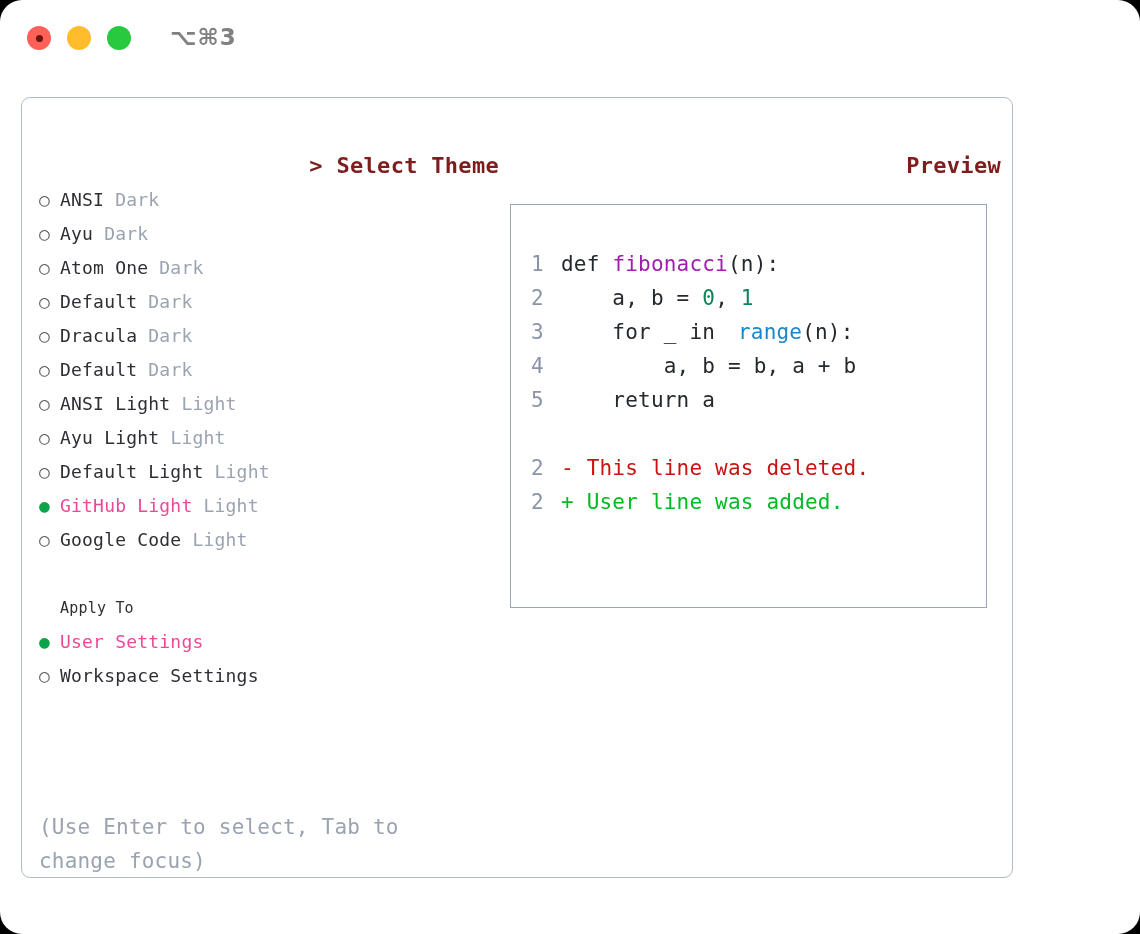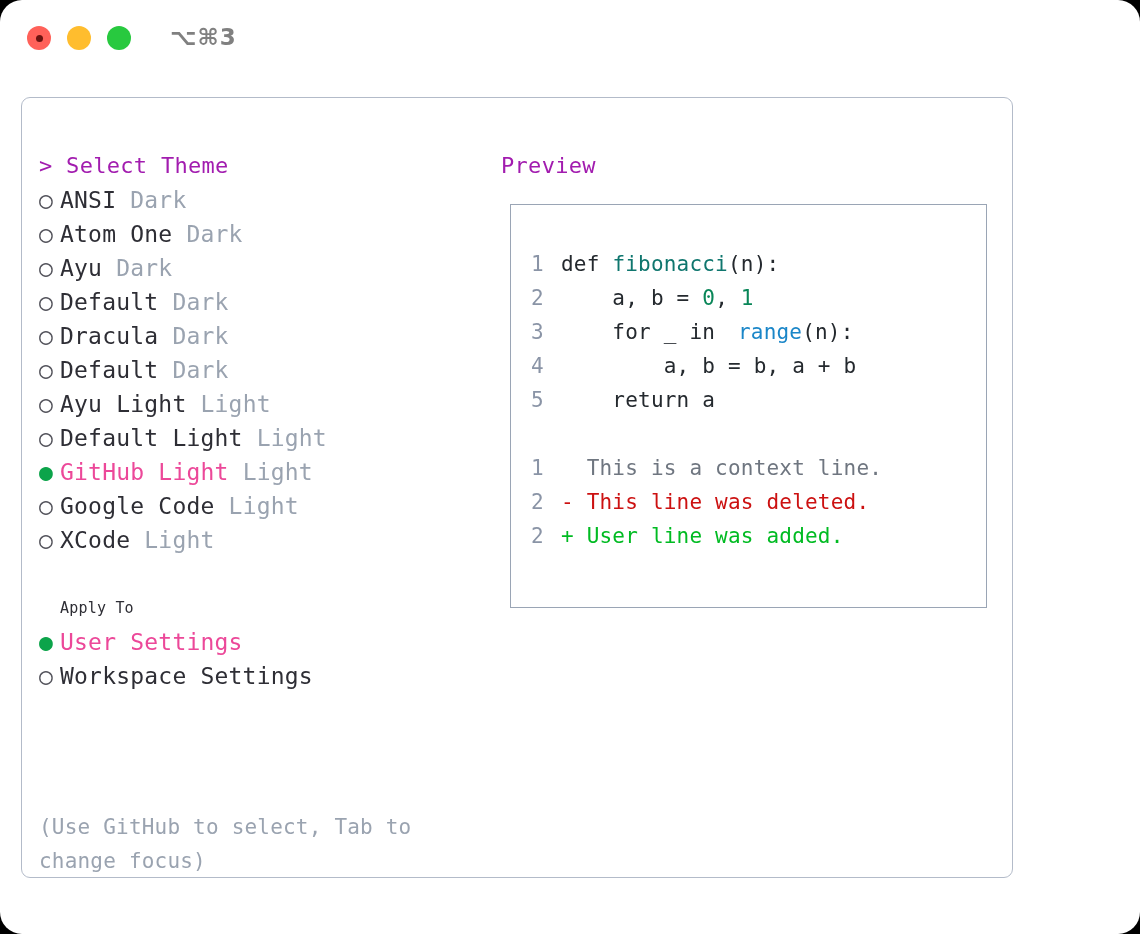--- a/index.html
+++ b/index.html
@@ -96,29 +96,30 @@
   
   #theme-column {
     position: absolute;
     left: 17px;
     top: 51px;
     width: 460px;
   }
 
   .section-header {
     font-size: 22px;
-    font-weight: 400;
-    color: #a21caf;
+    font-weight: 700;
+    color: #7f1d1d;
     line-height: 34px;
     white-space: pre;
     letter-spacing: 0.3px;
+    text-align: right;
   }
 
   .option-row {
-    font-size: 23px;
+    font-size: 18px;
     line-height: 34px;
     white-space: pre;
     color: #2e2e35;
     letter-spacing: 0.2px;
   }
   .radio {
     display: inline-block;
     width: 21px;
     white-space: pre;
   }
@@ -182,21 +183,21 @@
     white-space: pre;
     color: #24292e;
     letter-spacing: 0.2px;
   }
   .ln {
     display: inline-block;
     width: 30px;
     text-align: left;
     color: #8a94a6;
   }
-  .tok-fn     { color: #0f766e; }
+  .tok-fn     { color: #a21caf; }
   .tok-num    { color: #098658; }
   .tok-call   { color: #1a86c8; margin-left: 10px; }
   .tok-plain  { color: #24292e; }
 
   .diff-block { margin-top: 34px; }
   .diff-ctx   { color: #6f7680; }
   .diff-del   { color: #cc1111; }
   .diff-add   { color: #00bb22; }
 </style>
 </head>
@@ -213,56 +214,55 @@
     <div id="window-title">⌥⌘3</div>
   </div>
 
   <div id="main-panel">
     <div id="panel-columns">
 
       <div id="theme-column">
         <div class="section-header">&gt; Select Theme</div>
         <div id="theme-options">
             <div class="option-row"><span class="radio off">○</span><span class="opt-label">ANSI</span><span class="opt-variant"> Dark</span></div>
+            <div class="option-row"><span class="radio off">○</span><span class="opt-label">Ayu</span><span class="opt-variant"> Dark</span></div>
             <div class="option-row"><span class="radio off">○</span><span class="opt-label">Atom One</span><span class="opt-variant"> Dark</span></div>
-            <div class="option-row"><span class="radio off">○</span><span class="opt-label">Ayu</span><span class="opt-variant"> Dark</span></div>
             <div class="option-row"><span class="radio off">○</span><span class="opt-label">Default</span><span class="opt-variant"> Dark</span></div>
             <div class="option-row"><span class="radio off">○</span><span class="opt-label">Dracula</span><span class="opt-variant"> Dark</span></div>
             <div class="option-row"><span class="radio off">○</span><span class="opt-label">Default</span><span class="opt-variant"> Dark</span></div>
+            <div class="option-row"><span class="radio off">○</span><span class="opt-label">ANSI Light</span><span class="opt-variant"> Light</span></div>
             <div class="option-row"><span class="radio off">○</span><span class="opt-label">Ayu Light</span><span class="opt-variant"> Light</span></div>
             <div class="option-row"><span class="radio off">○</span><span class="opt-label">Default Light</span><span class="opt-variant"> Light</span></div>
             <div class="option-row"><span class="radio on">●</span><span class="opt-label selected">GitHub Light</span><span class="opt-variant"> Light</span></div>
             <div class="option-row"><span class="radio off">○</span><span class="opt-label">Google Code</span><span class="opt-variant"> Light</span></div>
-            <div class="option-row"><span class="radio off">○</span><span class="opt-label">XCode</span><span class="opt-variant"> Light</span></div>
           </div>
         <div class="spacer-row"></div>
         <div class="subsection-header">Apply To</div>
         <div id="apply-options">
             <div class="option-row"><span class="radio on">●</span><span class="opt-label selected">User Settings</span></div>
             <div class="option-row"><span class="radio off">○</span><span class="opt-label">Workspace Settings</span></div>
           </div>
       </div>
 
-      <div id="help-text">(Use GitHub to select, Tab to change focus)</div>
+      <div id="help-text">(Use Enter to select, Tab to change focus)</div>
 
       <div id="preview-column">
         <div class="section-header">Preview</div>
       </div>
 
       <div id="preview-box">
         <div class="code-area">
           <div id="code-lines">
               <div class="code-line"><span class="ln">1</span><span class="tok-plain">def </span><span class="tok-fn">fibonacci</span><span class="tok-plain">(n):</span></div>
               <div class="code-line"><span class="ln">2</span><span class="tok-plain">    a, b = </span><span class="tok-num">0</span><span class="tok-plain">, </span><span class="tok-num">1</span></div>
               <div class="code-line"><span class="ln">3</span><span class="tok-plain">    for _ in </span><span class="tok-call">range</span><span class="tok-plain">(n):</span></div>
               <div class="code-line"><span class="ln">4</span><span class="tok-plain">        a, b = b, a + b</span></div>
               <div class="code-line"><span class="ln">5</span><span class="tok-plain">    return a</span></div>
             </div>
           <div id="diff-lines" class="diff-block">
-              <div class="code-line"><span class="ln">1</span><span class="diff-ctx">  </span><span class="diff-ctx">This is a context line.</span></div>
               <div class="code-line"><span class="ln">2</span><span class="diff-del">- </span><span class="diff-del">This line was deleted.</span></div>
               <div class="code-line"><span class="ln">2</span><span class="diff-add">+ </span><span class="diff-add">User line was added.</span></div>
             </div>
         </div>
       </div>
 
     </div>
   </div>
 </div>
 

